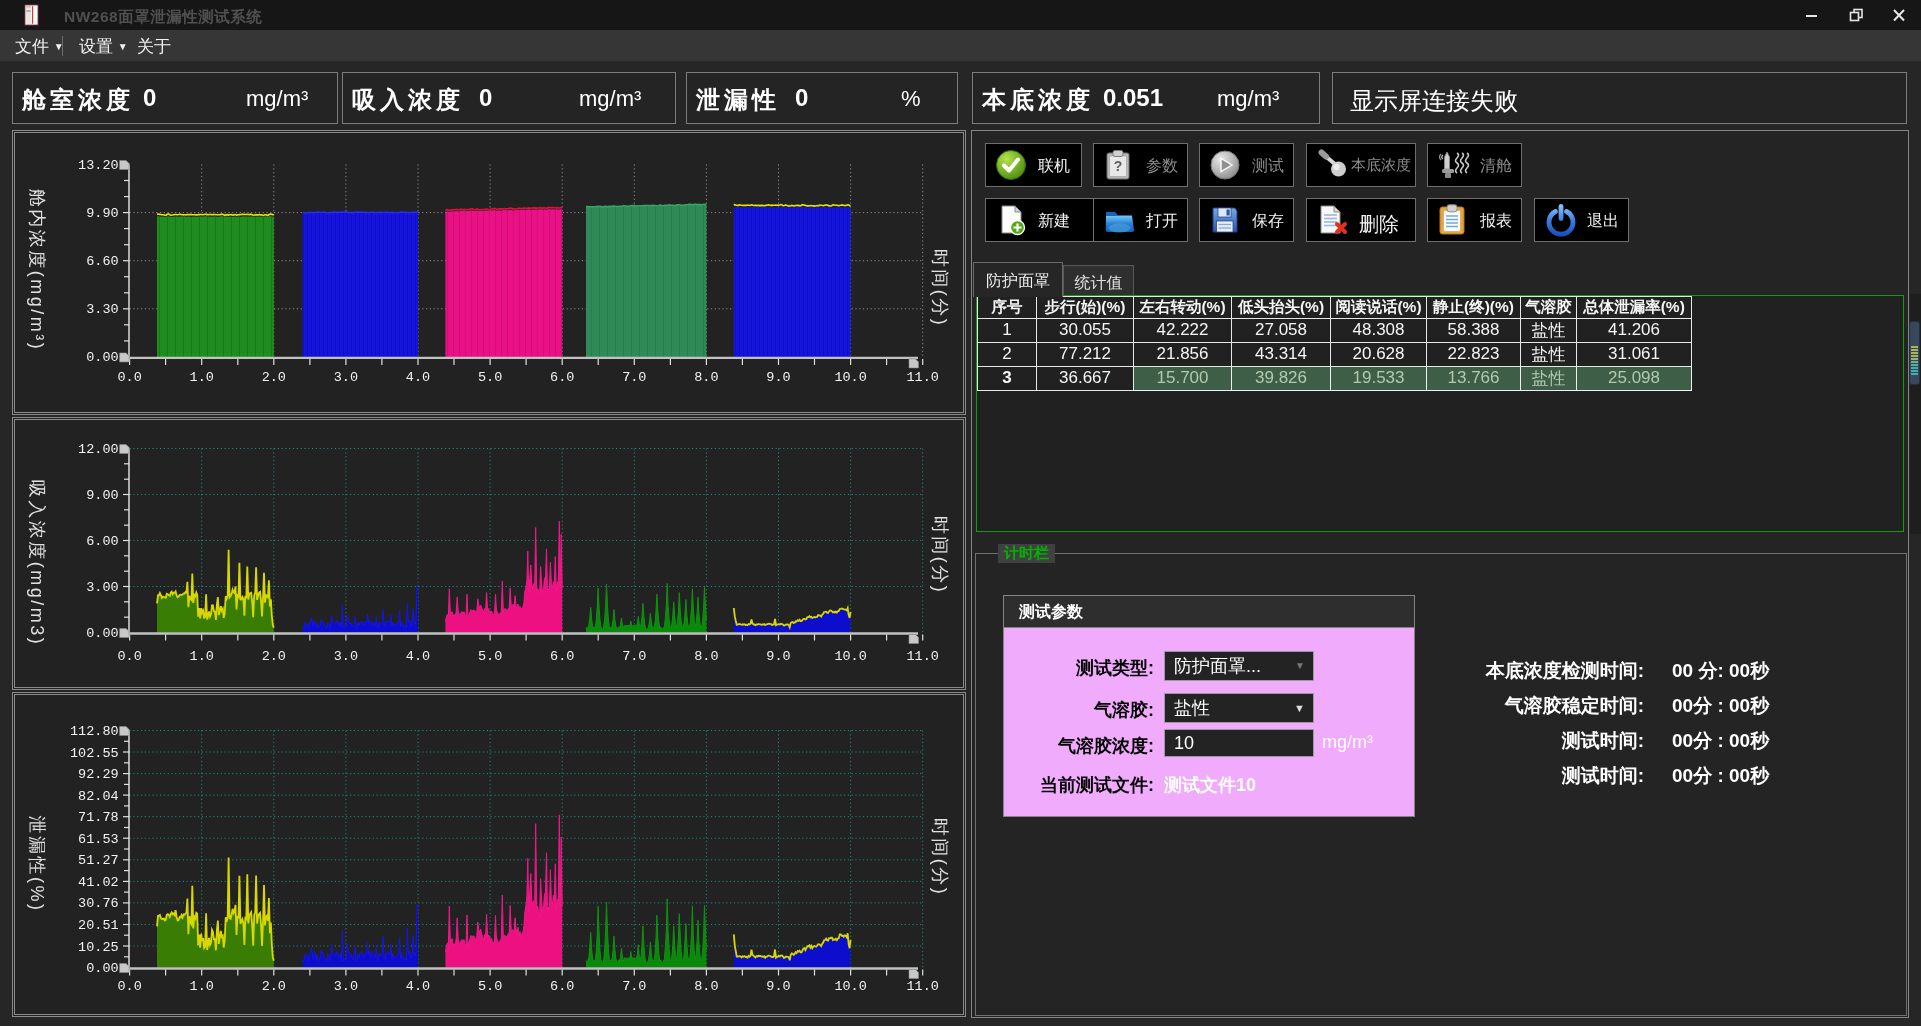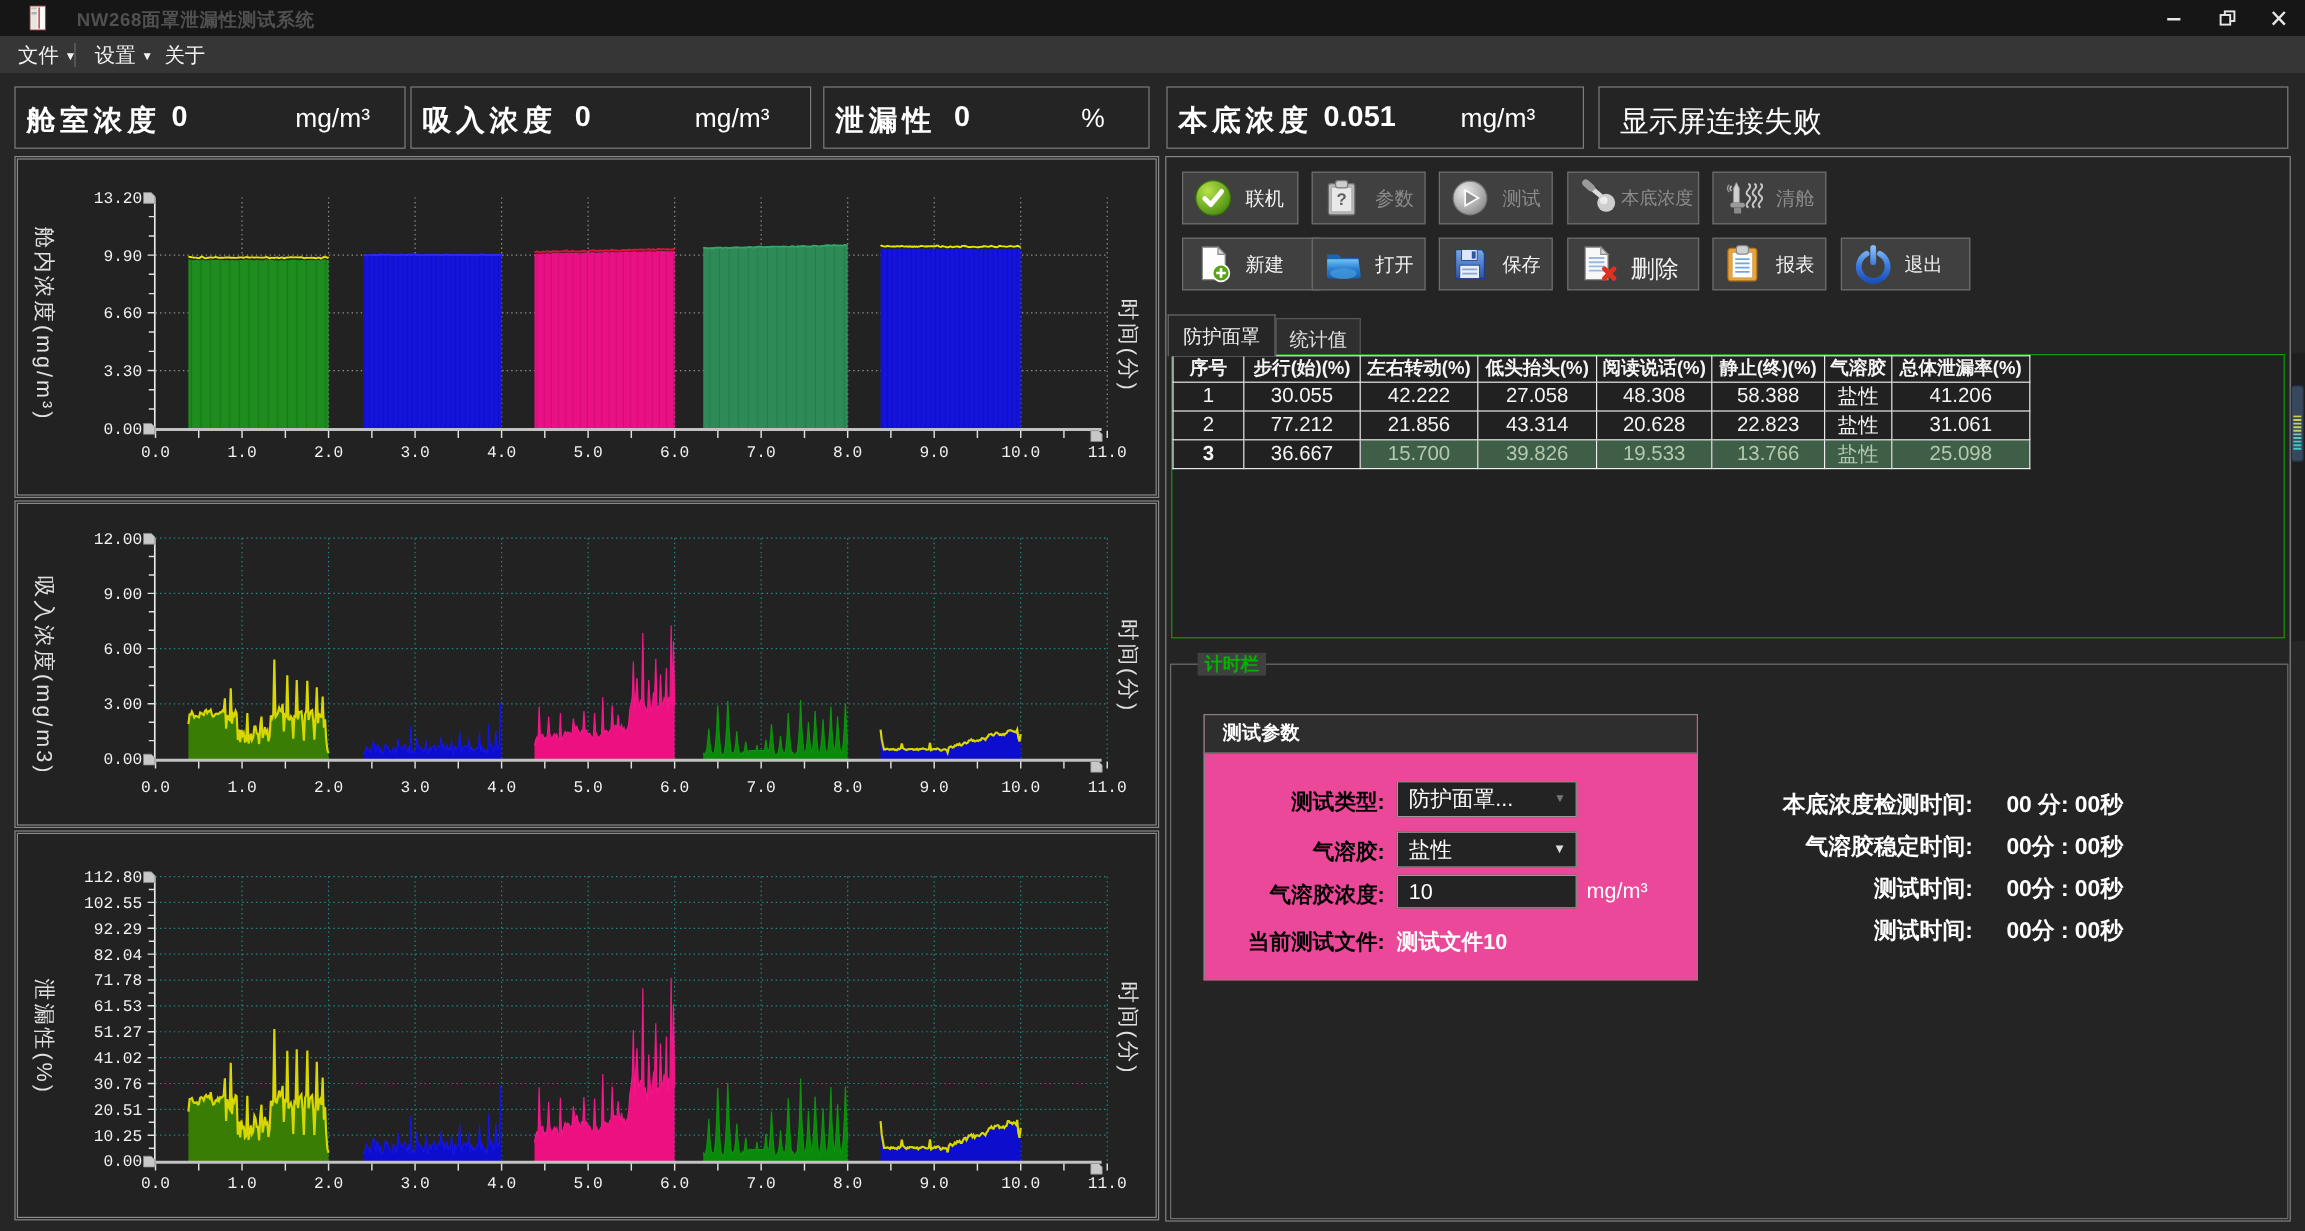--- a/index.html
+++ b/index.html
@@ -8,34 +8,34 @@
 #menubar{left:0;top:30px;width:1921px;height:31px;background:#363636;color:#f2f2f2;font-size:17px}
 .menuitem{top:5px}
 .vbox{background:#242424;border:1px solid #7d7d7d;height:52px;top:72px;color:#fff}
 .vlab{font-size:24px;font-weight:bold;top:11px;letter-spacing:4px}
 .vval{font-size:24px;font-weight:bold;top:11px}
 .vunit{font-size:22px;top:13px}
 .chartpanel{left:12px;width:954px;background:#222;border:1px solid #8a8a8a}
 .chartpanel .in{position:absolute;left:1px;top:1px;right:1px;bottom:1px;border:1px solid #8a8a8a}
 .ytitle{color:#e0e0e0;font-size:18px;letter-spacing:2.5px;transform:rotate(90deg);transform-origin:center;white-space:nowrap}
 #rightpanel{left:971px;top:130px;width:938px;height:888px;border:1px solid #858585;background:#242424}
-.tbtn{position:absolute;height:44px;border:1px solid #6e6e6e;background:#404040;color:#f2f2f2;font-size:16px}
+.tbtn{position:absolute;height:44px;border:1px solid #6e6e6e;background:#000000;color:#f2f2f2;font-size:16px}
 .tbtn.dis{color:#8c8c8c}
 .tbtn .ic{position:absolute;left:9px;top:5px}
 .tbtn .tx{position:absolute;top:12px}
 .tab{position:absolute;font-size:16px;color:#f0f0f0}
 #tabactive{left:1px;top:131px;width:90px;height:35px;background:#262626;border:1px solid #6a6a6a;border-bottom:none;z-index:2;padding-top:8px;text-align:center}
 #tabinactive{left:91px;top:134px;width:71px;height:32px;background:#2f2f2f;border:1px solid #585858;border-bottom:none;padding-top:7px;text-align:center;color:#e0e0e0}
 #greenbox{left:4px;top:163.5px;width:928px;height:237px;border:1px solid #0f9c0f;background:#212121}
 table{border-collapse:collapse;font-size:16px;color:#f5f5f5;table-layout:fixed}
 td,th{border:1px solid #e8e8e8;text-align:center;padding:0;height:21.5px;overflow:hidden;white-space:nowrap}
 td{font-size:17px}
 th{font-weight:bold;font-size:15.5px}
 td.sel{background:#3e5e48;color:#b2c9ae;border-color:#f0f0f0}
-.gbox{position:absolute;border:1px solid #848484;background:#ec4899}
+.gbox{position:absolute;border:1px solid #848484;background:#f0abfc}
 .gboxhdr{position:absolute;left:0;top:0;right:0;height:32px;background:#2e2e2e;border-bottom:1px solid #848484;color:#fff;font-weight:bold;font-size:16px;line-height:32px;padding-left:15px}
 .frow{position:absolute;color:#fff}
 .flabel{font-size:18px;font-weight:bold;text-align:right;position:absolute}
 .fctl{position:absolute;border:1px solid #9a9a9a;background:#232323;color:#fff;font-size:18px;padding-left:9px}
 .timelab{position:absolute;color:#fff;font-size:19px;font-weight:bold;text-align:right}
 .timeval{position:absolute;color:#fff;font-size:19px;font-weight:bold}
 </style></head><body>
 <div class="abs" id="titlebar"></div>
 <svg class="abs" style="left:22px;top:4px" width="20" height="22" viewBox="0 0 20 22">
     <rect x="3" y="1" width="13" height="20" fill="#f4f2ee" stroke="#8a4040" stroke-width="0.8"></rect>
@@ -543,21 +543,21 @@
           <rect x="10" y="0.8" width="10" height="7" rx="2.2" fill="#d0d0d0" stroke="#8a8a8a"></rect>
           <g stroke="#6fa8dc" stroke-width="1.5">
             <line x1="9" y1="12" x2="21" y2="12"></line>
             <line x1="9" y1="15.5" x2="21" y2="15.5"></line>
             <line x1="9" y1="19" x2="21" y2="19"></line>
             <line x1="9" y1="22.5" x2="21" y2="22.5"></line>
           </g>
         </svg></span>
       <span class="tx" style="left:52px;font-size:16px">报表</span>
     </div>
-    <div class="tbtn" style="left:562px;top:67px;width:108px">
+    <div class="tbtn" style="left:562px;top:67px;width:95px">
       <span class="ic"><svg width="34" height="34" viewBox="0 0 34 34">
           <defs>
             <linearGradient id="gex" gradientUnits="userSpaceOnUse" x1="0" y1="3" x2="0" y2="31">
               <stop offset="0" stop-color="#82bcf6"></stop>
               <stop offset="0.5" stop-color="#3a7ae0"></stop>
               <stop offset="1" stop-color="#1a50bc"></stop>
             </linearGradient>
           </defs>
           <path d="M11.5 7.5 A 12 12 0 1 0 22.5 7.5" fill="none" stroke="url(#gex)" stroke-width="4.8" stroke-linecap="round"></path>
           <line x1="17" y1="2.5" x2="17" y2="14.5" stroke="url(#gex)" stroke-width="4.8" stroke-linecap="round"></line>

